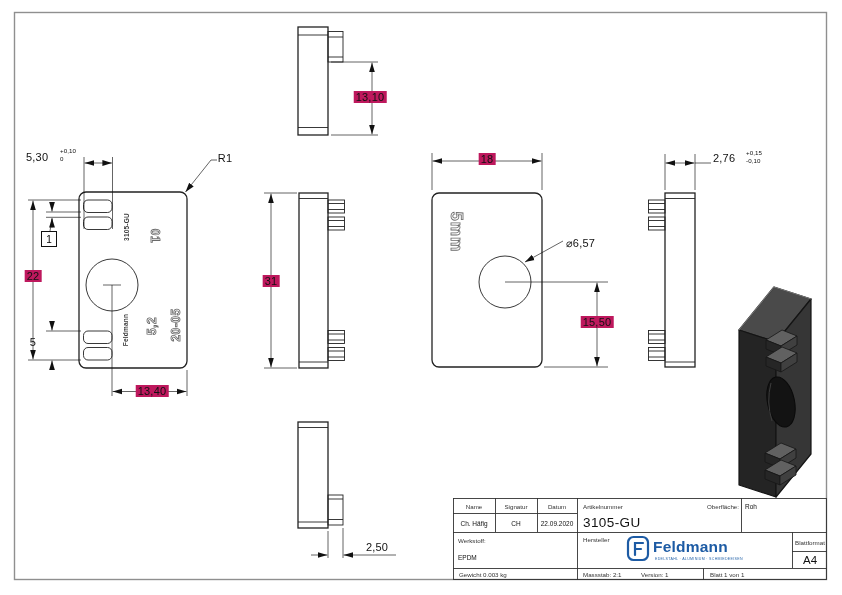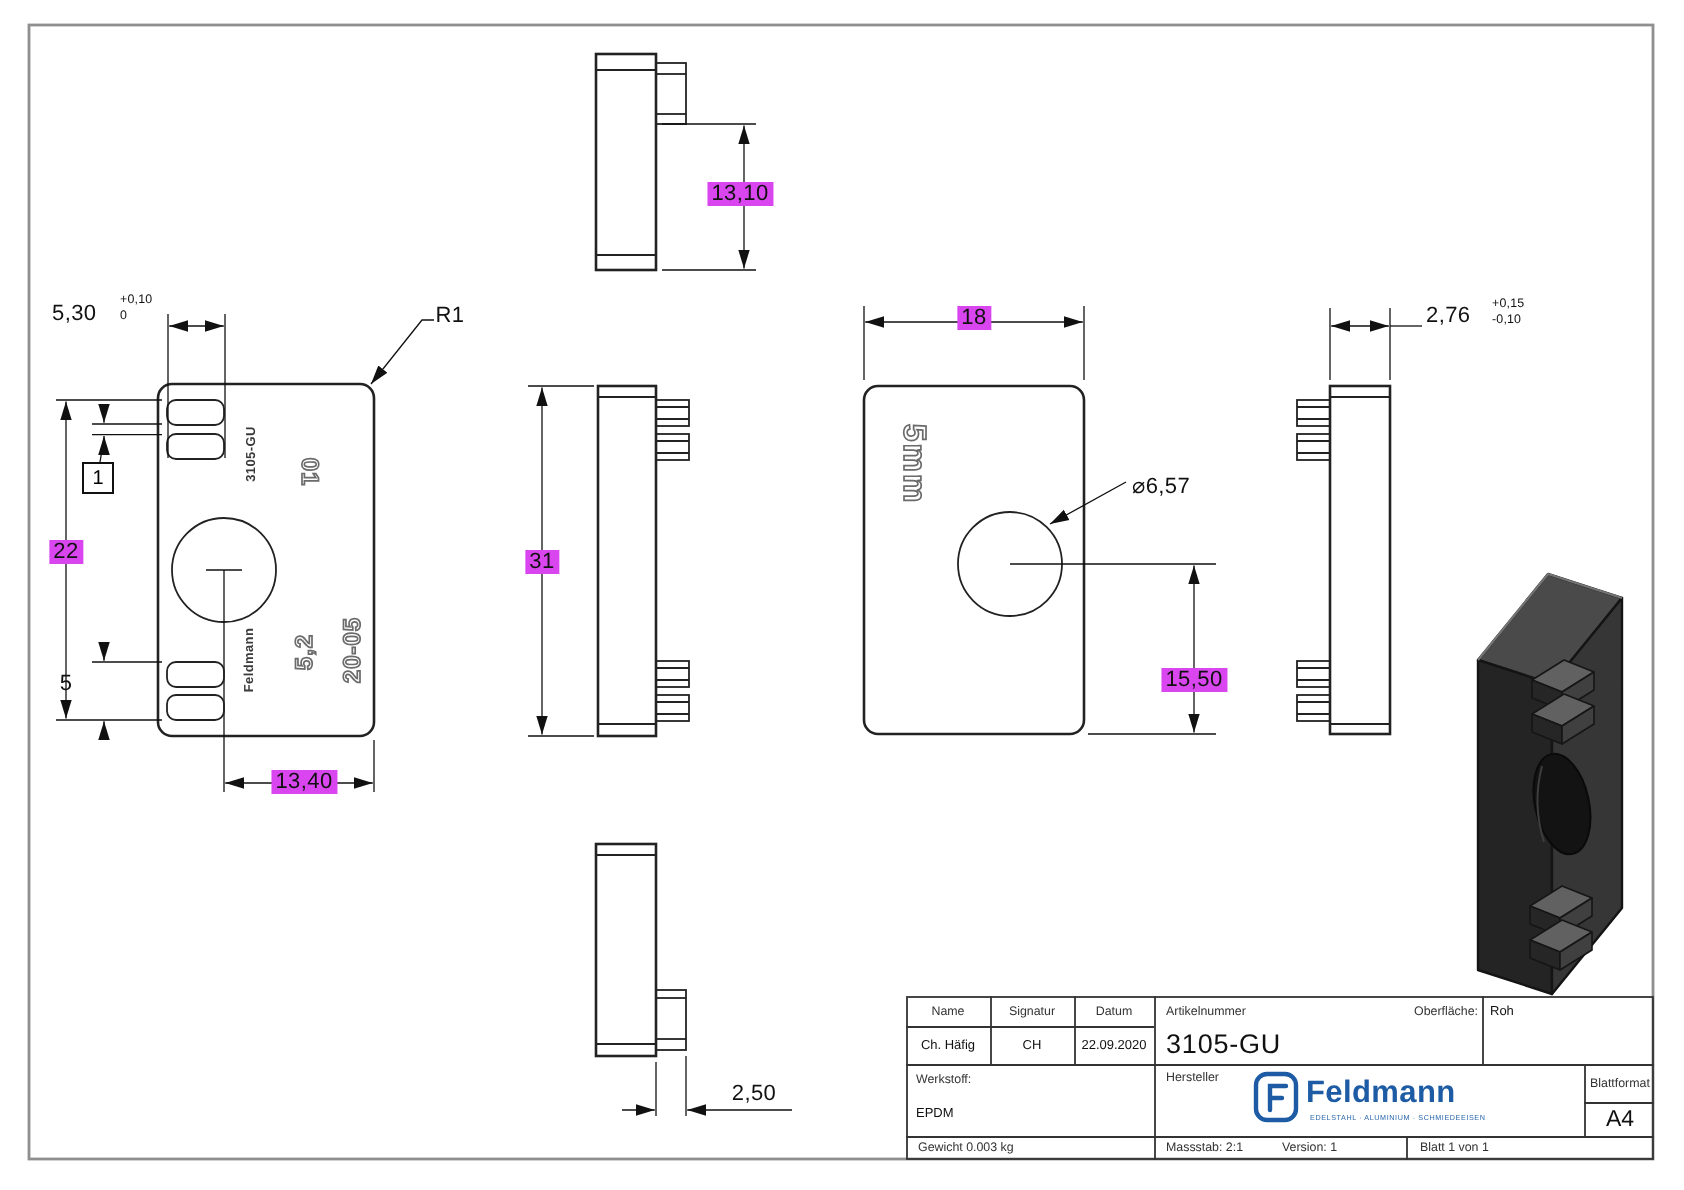--- a/index.html
+++ b/index.html
@@ -13,21 +13,21 @@
   .part   { fill:none; stroke:#222; stroke-width:1.3px; }
   .part2  { fill:none; stroke:#222; stroke-width:0.9px; }
   .d      { fill:none; stroke:#111; stroke-width:0.65px; }
   .tbline { fill:none; stroke:#333; stroke-width:0.9px; }
 
   
   .t   { position:absolute; white-space:nowrap; color:#111; }
   .c   { transform:translate(-50%,-50%); }
   .ly  { transform:translate(0,-50%); }
   .dim { font-size:11px; letter-spacing:0.2px; }
-  .bg  { background:#d946ef; padding:0 2px; }
+  .bg  { background:#be185d; padding:0 2px; }
   .tol { font-size:6.2px; line-height:6.6px; letter-spacing:0.1px; }
   .tbl { font-size:6.2px; color:#333; }
   .tbv { font-size:6.5px; color:#111; }
   .art { font-size:13.5px; letter-spacing:0.4px; }
   .a4  { font-size:11.5px;text-align:center; }
 
   .solidEmb {
     font-size:6.5px; font-weight:700; color:#3a3a3a; letter-spacing:0.2px;
     transform:translate(-50%,-50%) rotate(-90deg);
   }
@@ -231,21 +231,21 @@
   <div class="t dim c" style="left:225px; top:158px;">R1</div>
   <div class="t dim c bg" style="left:33px;  top:276px;">22</div>
   <div class="onebox" style="left:41px;  top:231px;">
       <span>1</span>
     </div>
   <div class="t dim c" style="left:33px;  top:342px;">5</div>
   <div class="t dim c bg" style="left:152px; top:391px;">13,40</div>
   <div class="t dim c bg" style="left:271px; top:281px;">31</div>
   <div class="t dim c bg" style="left:487px; top:159px;">18</div>
   <div class="t dim ly" style="left:566px; top:243px;">⌀6,57</div>
-  <div class="t dim c bg" style="left:597px; top:340px;">15,50</div>
+  <div class="t dim c bg" style="left:597px; top:322px;">15,50</div>
   <div class="t dim ly" style="left:713px; top:158px;">2,76</div>
   <div class="t tol ly" style="left:746px; top:153px;">+0,15</div>
   <div class="t tol ly" style="left:746px; top:160.5px;">-0,10</div>
   <div class="t dim c" style="left:377px; top:547px;">2,50</div>
 
   <div class="t solidEmb" style="left:126px; top:227px;">3105-GU</div>
   <div class="t outEmb e12 cw" style="left:155px; top:236px;">01</div>
   <div class="t solidEmb" style="left:125px; top:330px;">Feldmann</div>
   <div class="t outEmb e12" style="left:152px; top:326px;">5,2</div>
   <div class="t outEmb e12" style="left:176px; top:325px;">20-05</div>

